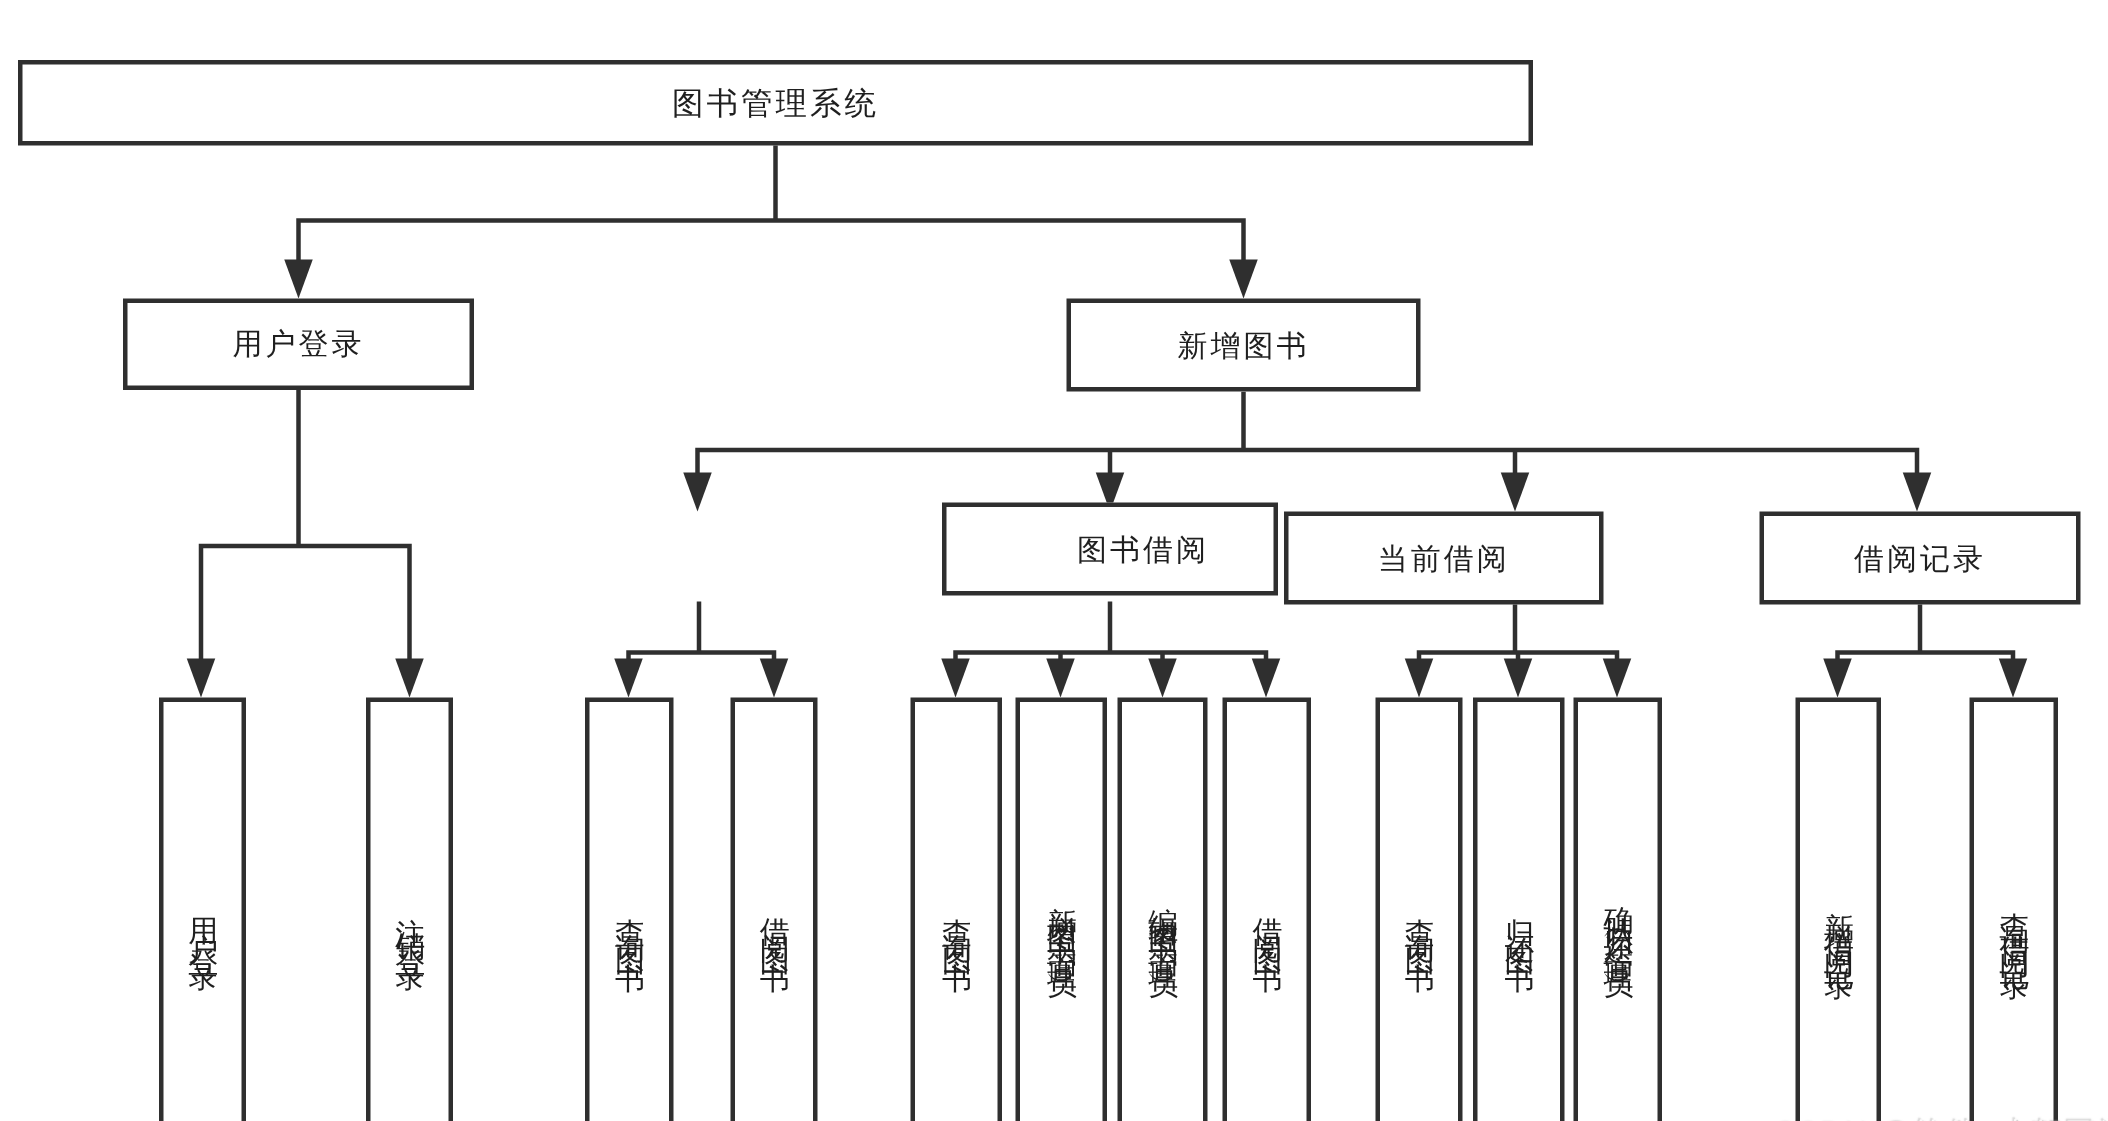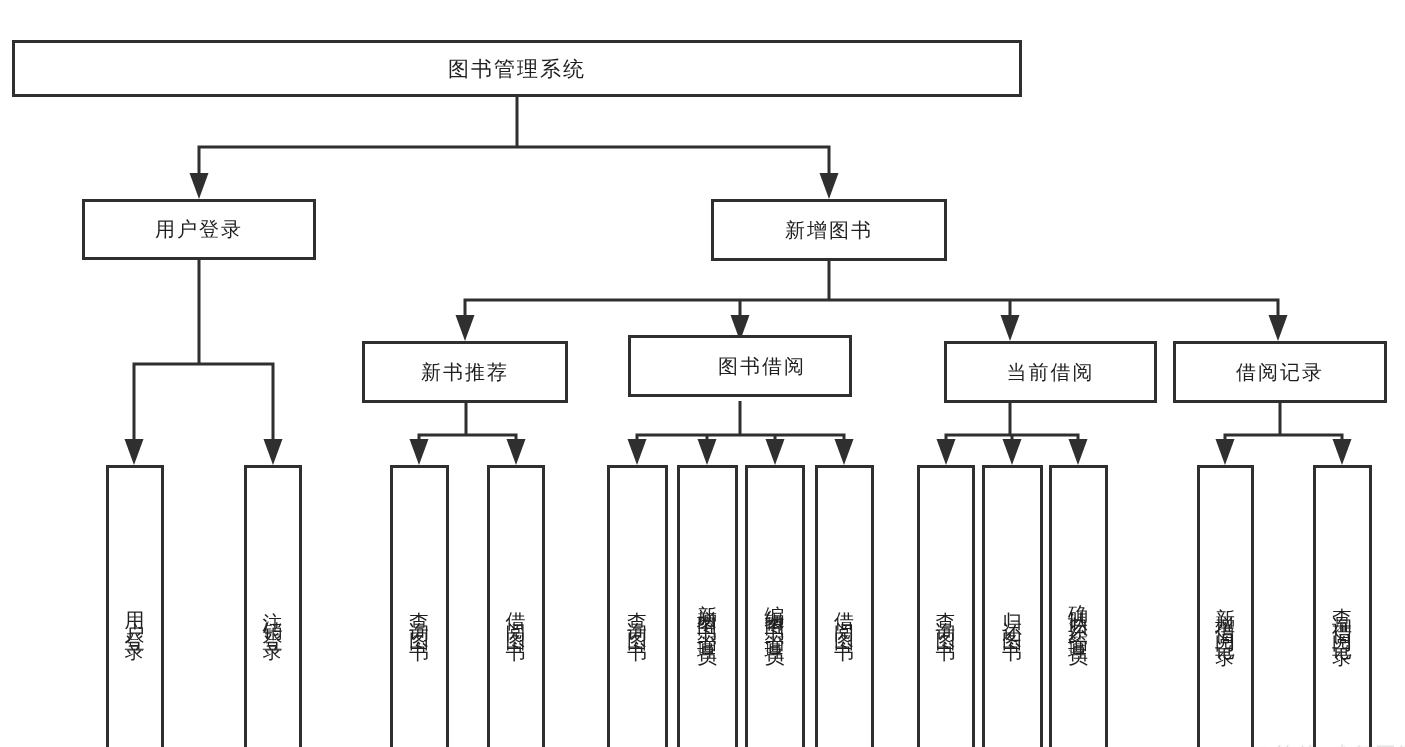--- a/index.html
+++ b/index.html
@@ -90,23 +90,22 @@
       <polygon points="1215.5,411 1234.5,411 1225,437"></polygon>
       <polygon points="1332.5,411 1351.5,411 1342,437"></polygon>
     </g>
   </svg>
 
   <div class="node node-h node-root" style="left:12px;top:12px;width:1010px;height:57px;">图书管理系统</div>
 
   <div class="node node-h" style="left:82px;top:171px;width:234px;height:61px;">用户登录</div>
   <div class="node node-h" style="left:711px;top:171px;width:236px;height:62px;">新增图书</div>
 
-  <div class="node node-h" style="left:362px;top:313px;width:206px;height:62px;">新书推荐</div>
   <div class="node node-h" style="left:628px;top:307px;width:224px;height:62px;padding-left:44px;">图书借阅</div>
-  <div class="node node-h" style="left:944px;top:313px;width:213px;height:62px;">当前借阅</div>
+  <div class="node node-h" style="left:856px;top:313px;width:213px;height:62px;">当前借阅</div>
   <div class="node node-h" style="left:1173px;top:313px;width:214px;height:62px;">借阅记录</div>
 
   <div class="node node-v" style="left:106px;top:437px;width:58px;height:301px;">用户登录</div>
   <div class="node node-v" style="left:244px;top:437px;width:58px;height:301px;">注销登录</div>
 
   <div class="node node-v" style="left:390px;top:437px;width:59px;height:301px;">查询图书</div>
   <div class="node node-v" style="left:487px;top:437px;width:58px;height:301px;">借阅图书</div>
 
   <div class="node node-v" style="left:607px;top:437px;width:61px;height:301px;">查询图书</div>
   <div class="node node-v" style="left:677px;top:437px;width:61px;height:301px;letter-spacing:6px;">新增图书（管理员）</div>

